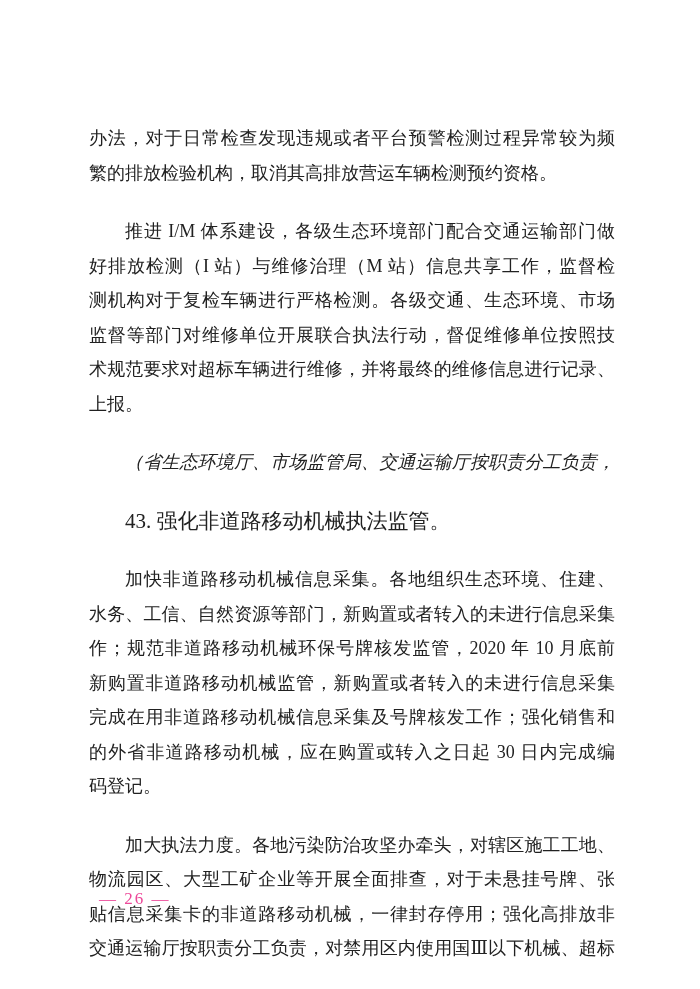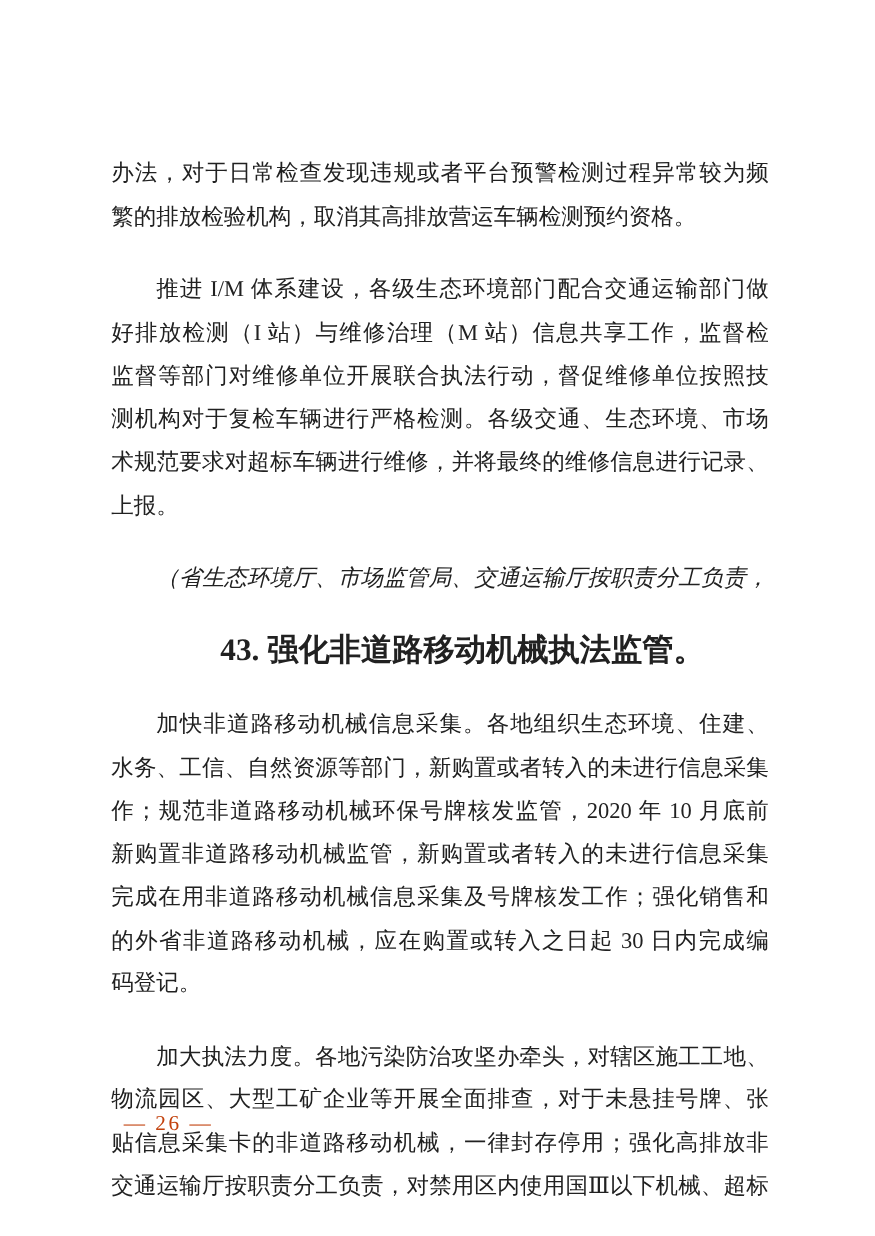--- a/index.html
+++ b/index.html
@@ -35,48 +35,47 @@
     text-align-last: justify;
   }
   .line.indent {
     padding-left: 36px;
     margin-top: 24px;
   }
   .para.kai .line {
     font-style: italic;
   }
   .para.heading .line {
-    font-weight: 700;
-    font-size: 25px;
-    text-align: center;
+    font-weight: 400;
+    font-size: 21px;
   }
   .footer {
     position: absolute;
     left: 99px;
     top: 885px;
     font-size: 17px;
     line-height: 28px;
     letter-spacing: 2px;
-    color: #c2410c;
+    color: #ec4899;
   }
 </style>
 </head>
 <body>
 
 <div class="page">
   <div class="content">
       <div class="para body">
         <div class="line fill">办法，对于日常检查发现违规或者平台预警检测过程异常较为频</div>
         <div class="line">繁的排放检验机构，取消其高排放营运车辆检测预约资格。</div>
       </div>
       <div class="para body">
         <div class="line indent fill">推进 I/M 体系建设，各级生态环境部门配合交通运输部门做</div>
         <div class="line fill">好排放检测（I 站）与维修治理（M 站）信息共享工作，监督检</div>
+        <div class="line fill">测机构对于复检车辆进行严格检测。各级交通、生态环境、市场</div>
         <div class="line fill">监督等部门对维修单位开展联合执法行动，督促维修单位按照技</div>
-        <div class="line fill">测机构对于复检车辆进行严格检测。各级交通、生态环境、市场</div>
         <div class="line fill">术规范要求对超标车辆进行维修，并将最终的维修信息进行记录、</div>
         <div class="line">上报。</div>
       </div>
       <div class="para kai">
         <div class="line indent fill">（省生态环境厅、市场监管局、交通运输厅按职责分工负责，</div>
       </div>
       <div class="para heading">
         <div class="line indent">43. 强化非道路移动机械执法监管。</div>
       </div>
       <div class="para body">

